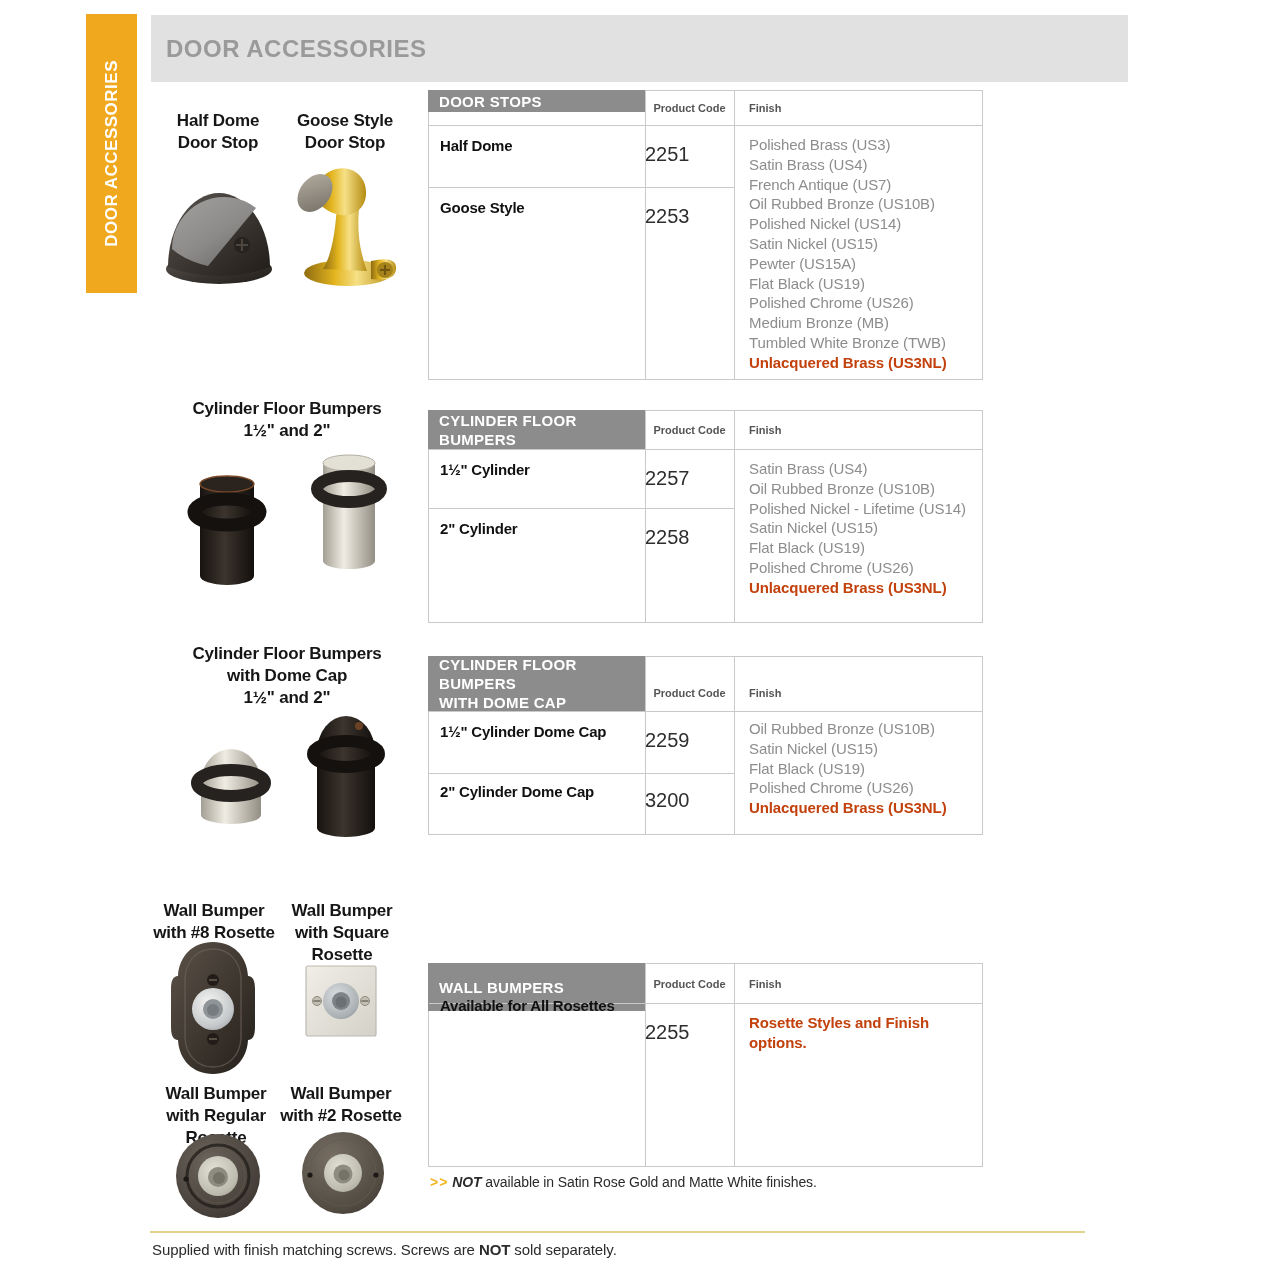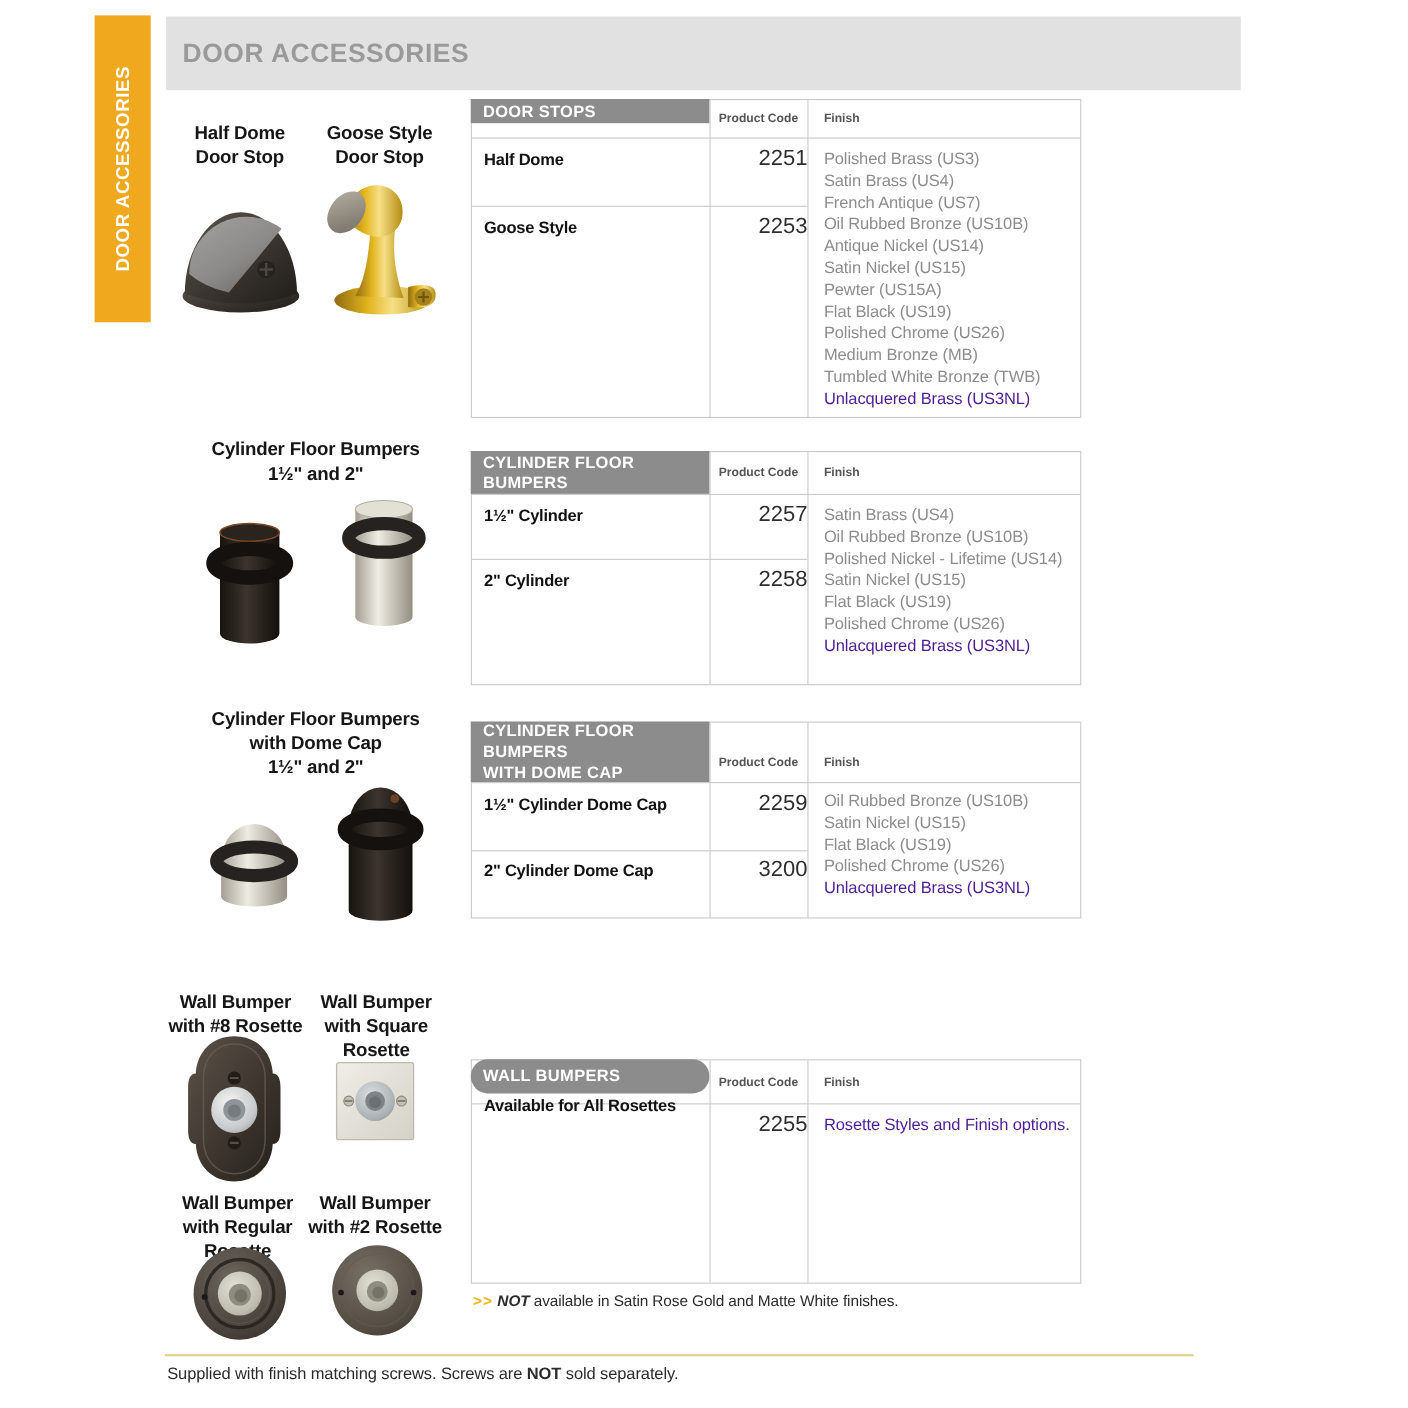--- a/index.html
+++ b/index.html
@@ -29,23 +29,23 @@
              font-weight:bold; font-size:15px; letter-spacing:.3px; display:flex; flex-direction:column;
              justify-content:center; padding-left:11px; line-height:19px; }
   .t-hcode { position:absolute; left:216px; top:0; width:89px; display:flex; align-items:center;
              justify-content:center; font-size:11px; font-weight:bold; color:#555; }
   .t-hfinish { position:absolute; left:305px; top:0; width:249px; display:flex; align-items:center;
                padding-left:15px; font-size:11px; font-weight:bold; color:#555; }
   .t-hline { position:absolute; left:0; right:0; height:0; border-top:1px solid #C9C9C9; }
   .t-divider { position:absolute; left:0; width:305px; height:0; border-top:1px solid #C9C9C9; }
   .t-vline { position:absolute; top:0; bottom:0; width:0; border-left:1px solid #C9C9C9; }
   .t-name { position:absolute; left:11px; font-size:15px; font-weight:bold; color:#111; letter-spacing:-0.2px; }
-  .t-code { position:absolute; left:216px; width:89px; text-align:right; font-size:20px; color:#2e2e2e; }
+  .t-code { position:absolute; left:216px; width:89px; text-align:left; font-size:20px; color:#2e2e2e;margin-top:10px; }
   .t-finish { position:absolute; left:320px; width:230px; font-size:15px; color:#8D8D8D; line-height:19.8px; letter-spacing:-0.1px; }
-  .t-finish .hl { color:#4c1d95; font-weight:normal; }
+  .t-finish .hl { color:#c2410c; font-weight:bold; }
 
   
   .note { position:absolute; left:430px; top:1174px; width:560px; font-size:14px; color:#2b2b2b; letter-spacing:-0.1px; }
   .note .arrows { color:#F0B41E; font-weight:bold; letter-spacing:1px; }
   .note .nb { font-weight:bold; font-style:italic; }
 
   .footer-line { position:absolute; left:150px; top:1231px; width:935px; height:0; border-top:2px solid #DFD48A; }
   .footer-text { position:absolute; left:152px; top:1241px; font-size:15px; color:#2b2b2b; letter-spacing:-0.1px; }
   .footer-text .nb { font-weight:bold; }
 
@@ -274,21 +274,21 @@
     <div class="t-divider" style="top:96px;"></div>
     <div class="t-name" style="top:46px;">Half Dome</div>
     <div class="t-code" style="top:42px;">2251</div>
     <div class="t-name" style="top:108px;">Goose Style</div>
     <div class="t-code" style="top:104px;">2253</div>
     <div class="t-finish" style="top:44px;">
       <div>Polished Brass (US3)</div>
       <div>Satin Brass (US4)</div>
       <div>French Antique (US7)</div>
       <div>Oil Rubbed Bronze (US10B)</div>
-      <div>Antique Nickel (US14)</div>
+      <div>Polished Nickel (US14)</div>
       <div>Satin Nickel (US15)</div>
       <div>Pewter (US15A)</div>
       <div>Flat Black (US19)</div>
       <div>Polished Chrome (US26)</div>
       <div>Medium Bronze (MB)</div>
       <div>Tumbled White Bronze (TWB)</div>
       <div class="hl">Unlacquered Brass (US3NL)</div>
     </div>
   </div>
 
@@ -335,21 +335,21 @@
     <div class="t-finish" style="top:62px;">
       <div>Oil Rubbed Bronze (US10B)</div>
       <div>Satin Nickel (US15)</div>
       <div>Flat Black (US19)</div>
       <div>Polished Chrome (US26)</div>
       <div class="hl">Unlacquered Brass (US3NL)</div>
     </div>
   </div>
 
   <div class="ctable" style="top:963px;height:204px;">
-    <div class="t-title" style="height:31px;border-radius:19px;">
+    <div class="t-title" style="height:48px;">
       <span>WALL BUMPERS</span>
     </div>
     <div class="t-hcode" style="height:39px;">Product Code</div>
     <div class="t-hfinish" style="height:39px;">Finish</div>
     <div class="t-vline" style="left:216px;"></div>
     <div class="t-vline" style="left:305px;"></div>
     <div class="t-hline" style="top:39px;"></div>
     <div class="t-name" style="top:33px;">Available for All Rosettes</div>
     <div class="t-code" style="top:47px;">2255</div>
     <div class="t-finish" style="top:49px;">

